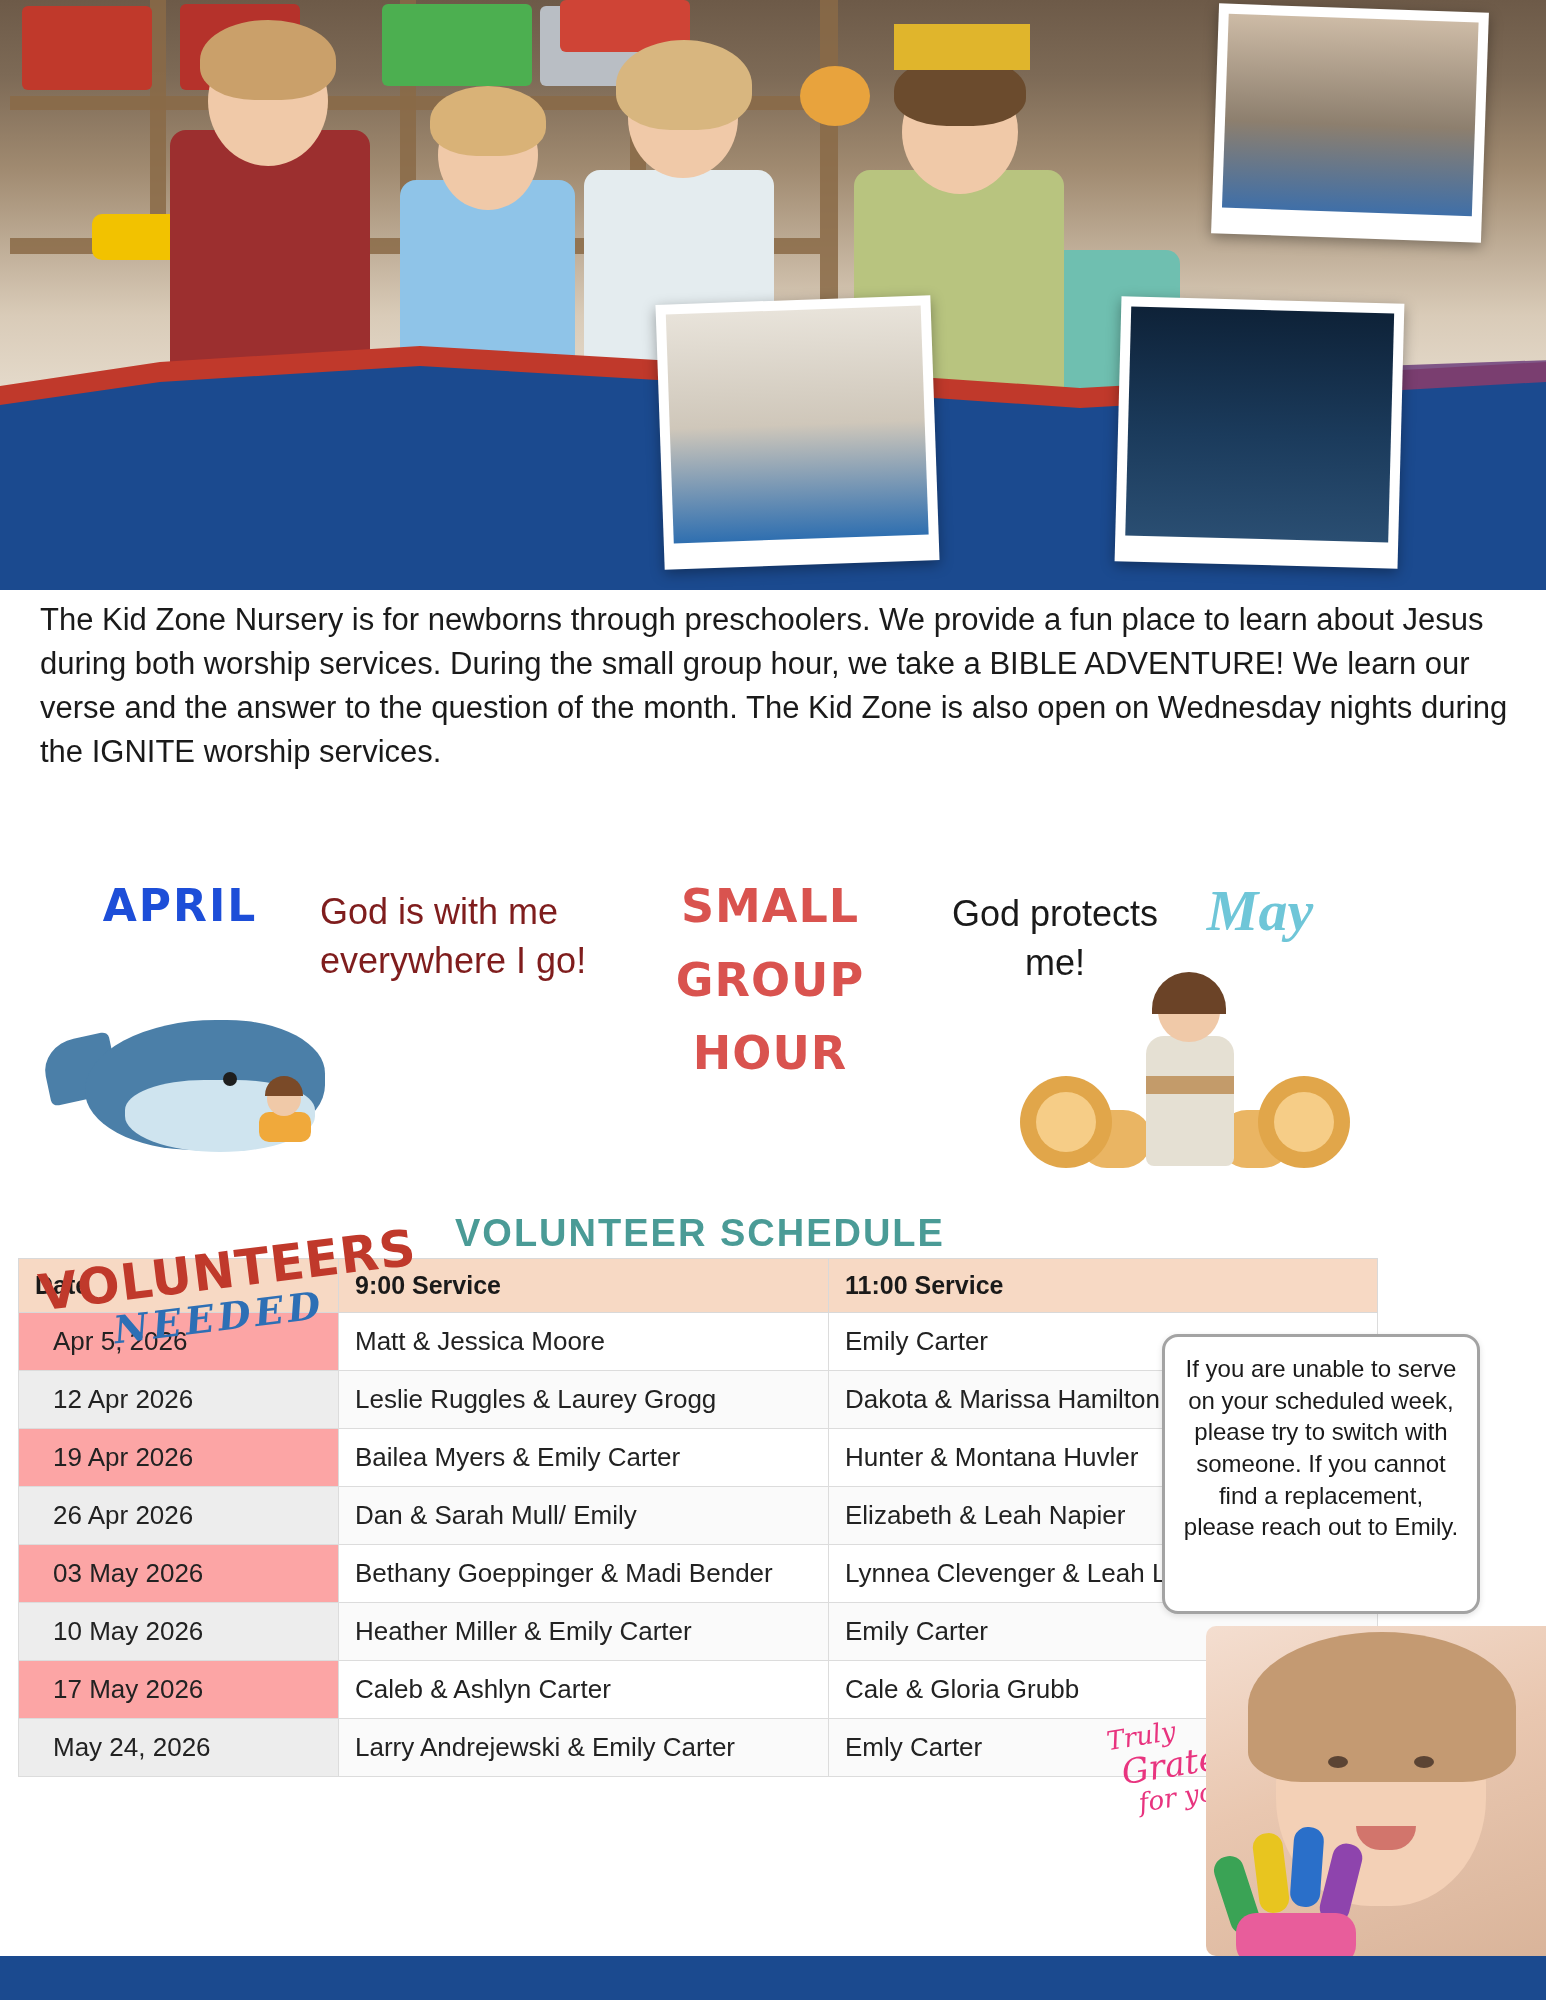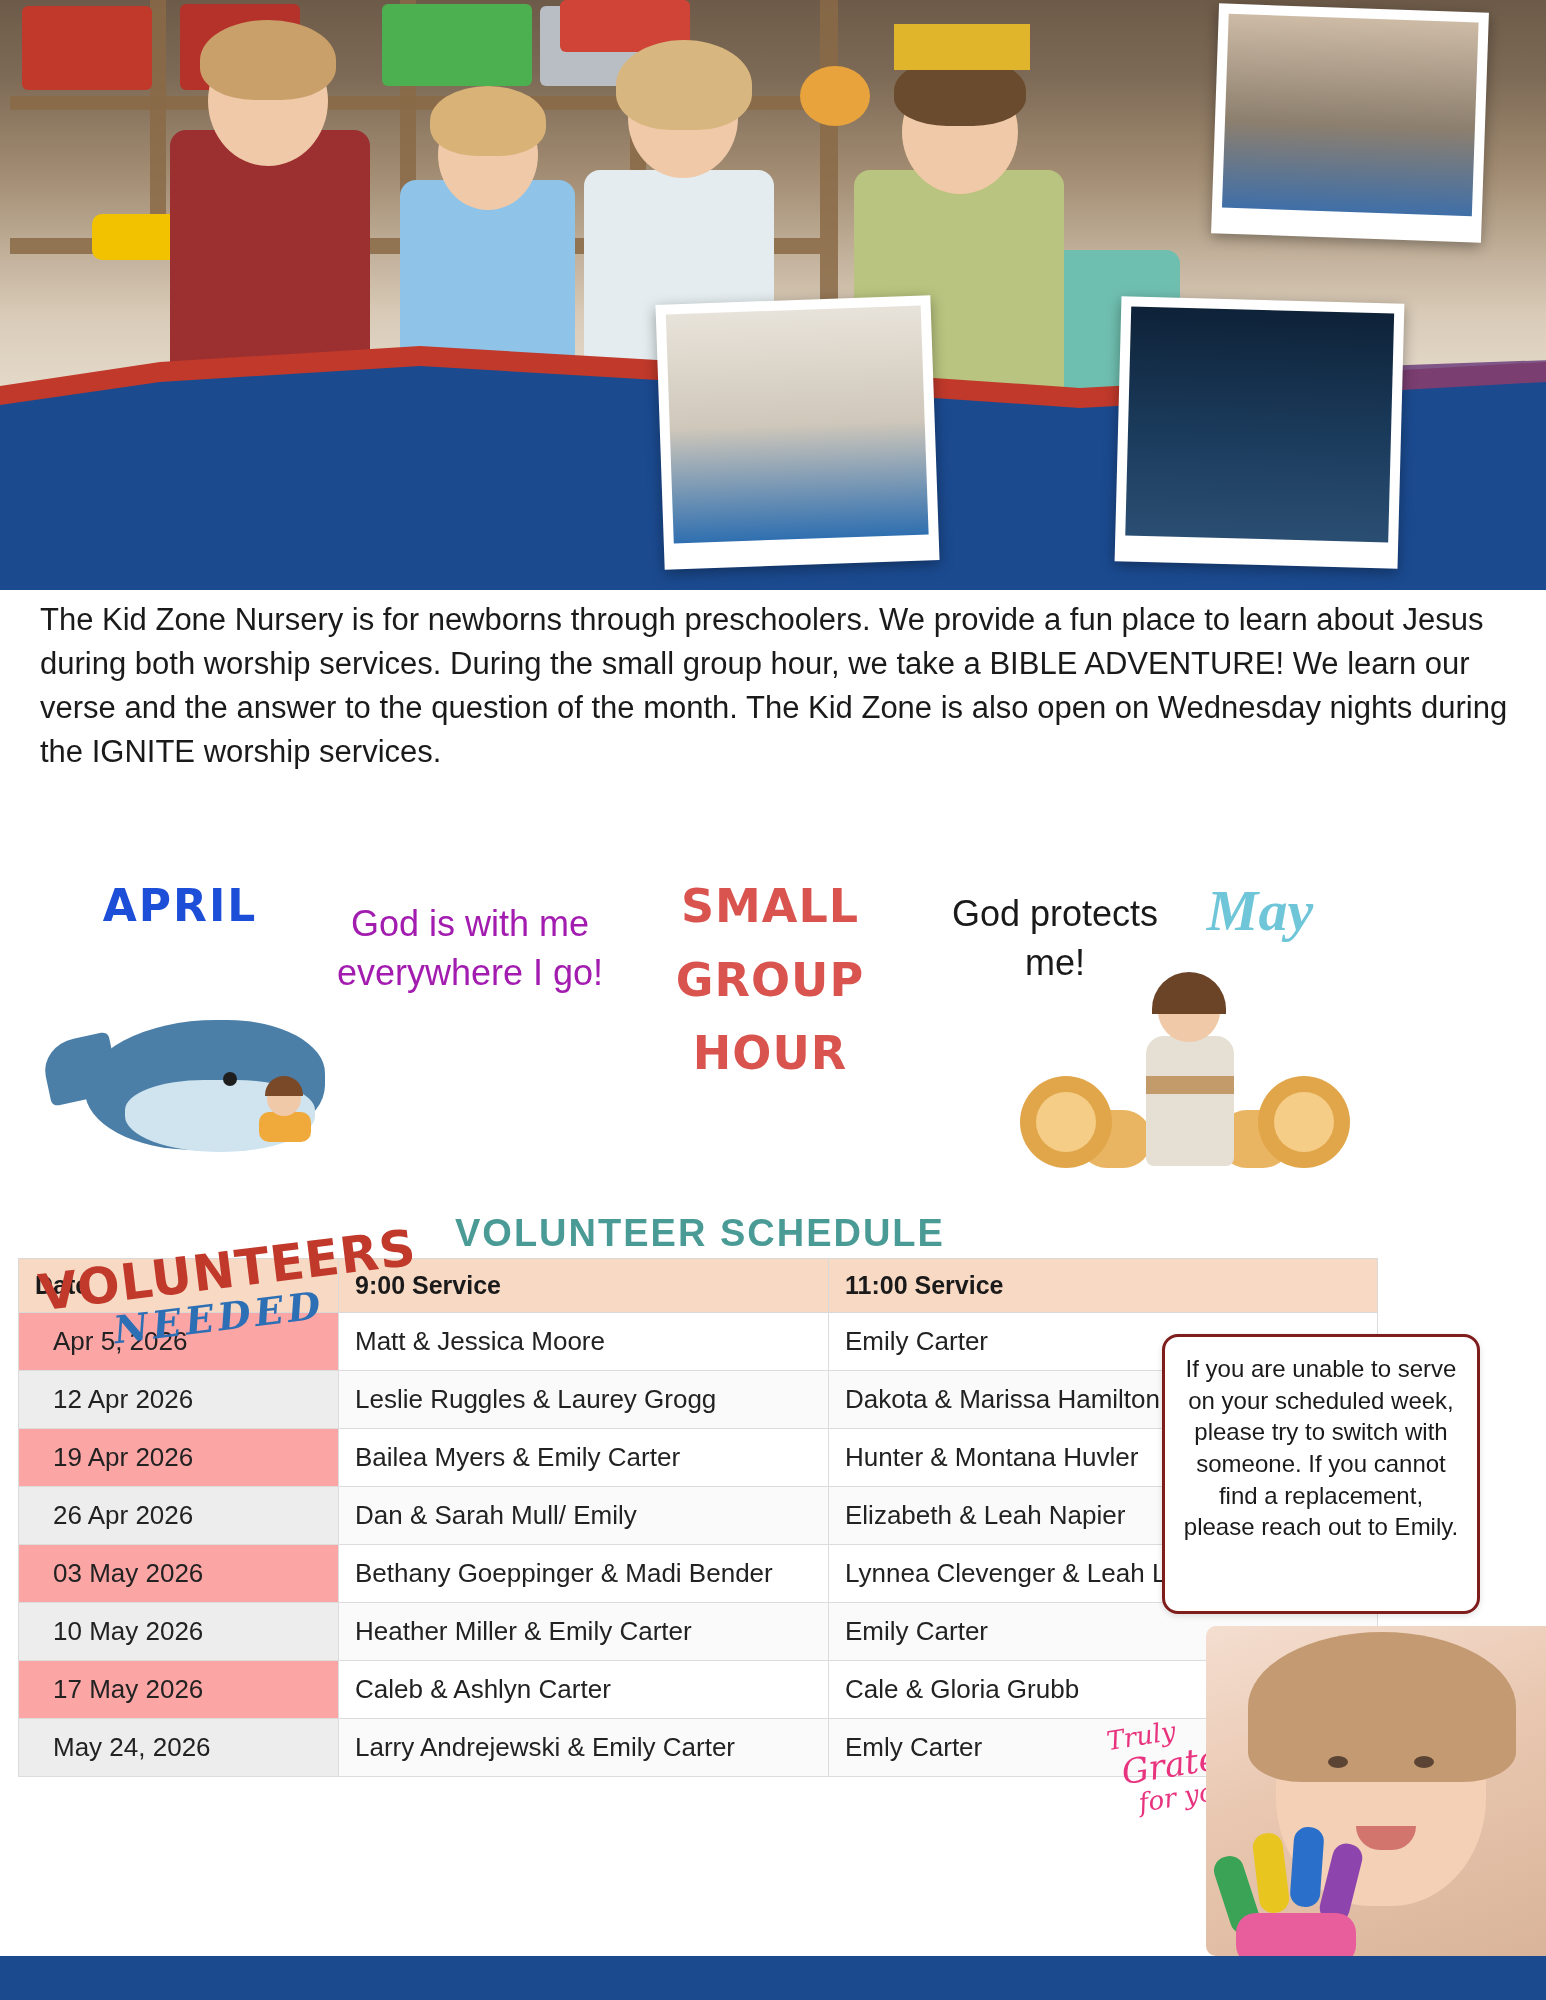--- a/index.html
+++ b/index.html
@@ -100,22 +100,22 @@
     display:flex; align-items:center; justify-content:center;
     font-family:"DejaVu Sans", sans-serif;
   }
   .may-badge {
     position:absolute; left:1140px; top:10px; width:240px; height:120px;
     color:#6fc6d8; font-size:58px; font-weight:bold;
     display:flex; align-items:center; justify-content:center;
     font-family:Liberation Serif, serif; font-style:italic;
   }
   .verse-left {
-    position:absolute; left:320px; top:60px; width:300px;
-    text-align:center; font-size:36px; line-height:1.35; color:#a21caf;
+    position:absolute; left:320px; top:48px; width:300px;
+    text-align:left; font-size:36px; line-height:1.35; color:#7f1d1d;
   }
   .sgh {
     position:absolute; left:640px; top:30px; width:260px;
     text-align:center; color:#d9534f; font-weight:bold; font-size:46px;
     line-height:1.6; letter-spacing:1px;
     font-family:"DejaVu Sans", sans-serif;
   }
   .verse-right {
     position:absolute; left:930px; top:50px; width:250px;
     text-align:center; font-size:36px; line-height:1.35; color:#1a1a1a;
@@ -194,21 +194,21 @@
   table.schedule tr:nth-child(even) td { background:#fafafa; }
   table.schedule td.date {
     background:#fca5a5; width:320px; padding-left:34px;
   }
   table.schedule tr:nth-child(even) td.date { background:#ededed; }
   table.schedule td.s9 { width:490px; }
 
   
   .note-box {
     position:absolute; left:1162px; top:1334px; width:318px; height:280px;
-    background:#ffffff; border:3px solid #7f1d1d; border-radius:16px;
+    background:#ffffff; border:3px solid #a3a3a3; border-radius:16px;
     padding:16px 18px; font-size:24px; line-height:1.32; color:#1a1a1a;
     text-align:center;
     box-shadow:0 2px 6px rgba(0,0,0,.12);
   }
 
   .grateful {
     position:absolute; left:1112px; top:1712px; width:190px; height:110px;
     color:#e8347f; font-size:26px; line-height:1.1;
     font-family:"DejaVu Serif", serif; font-style:italic;
     transform:rotate(-9deg);

